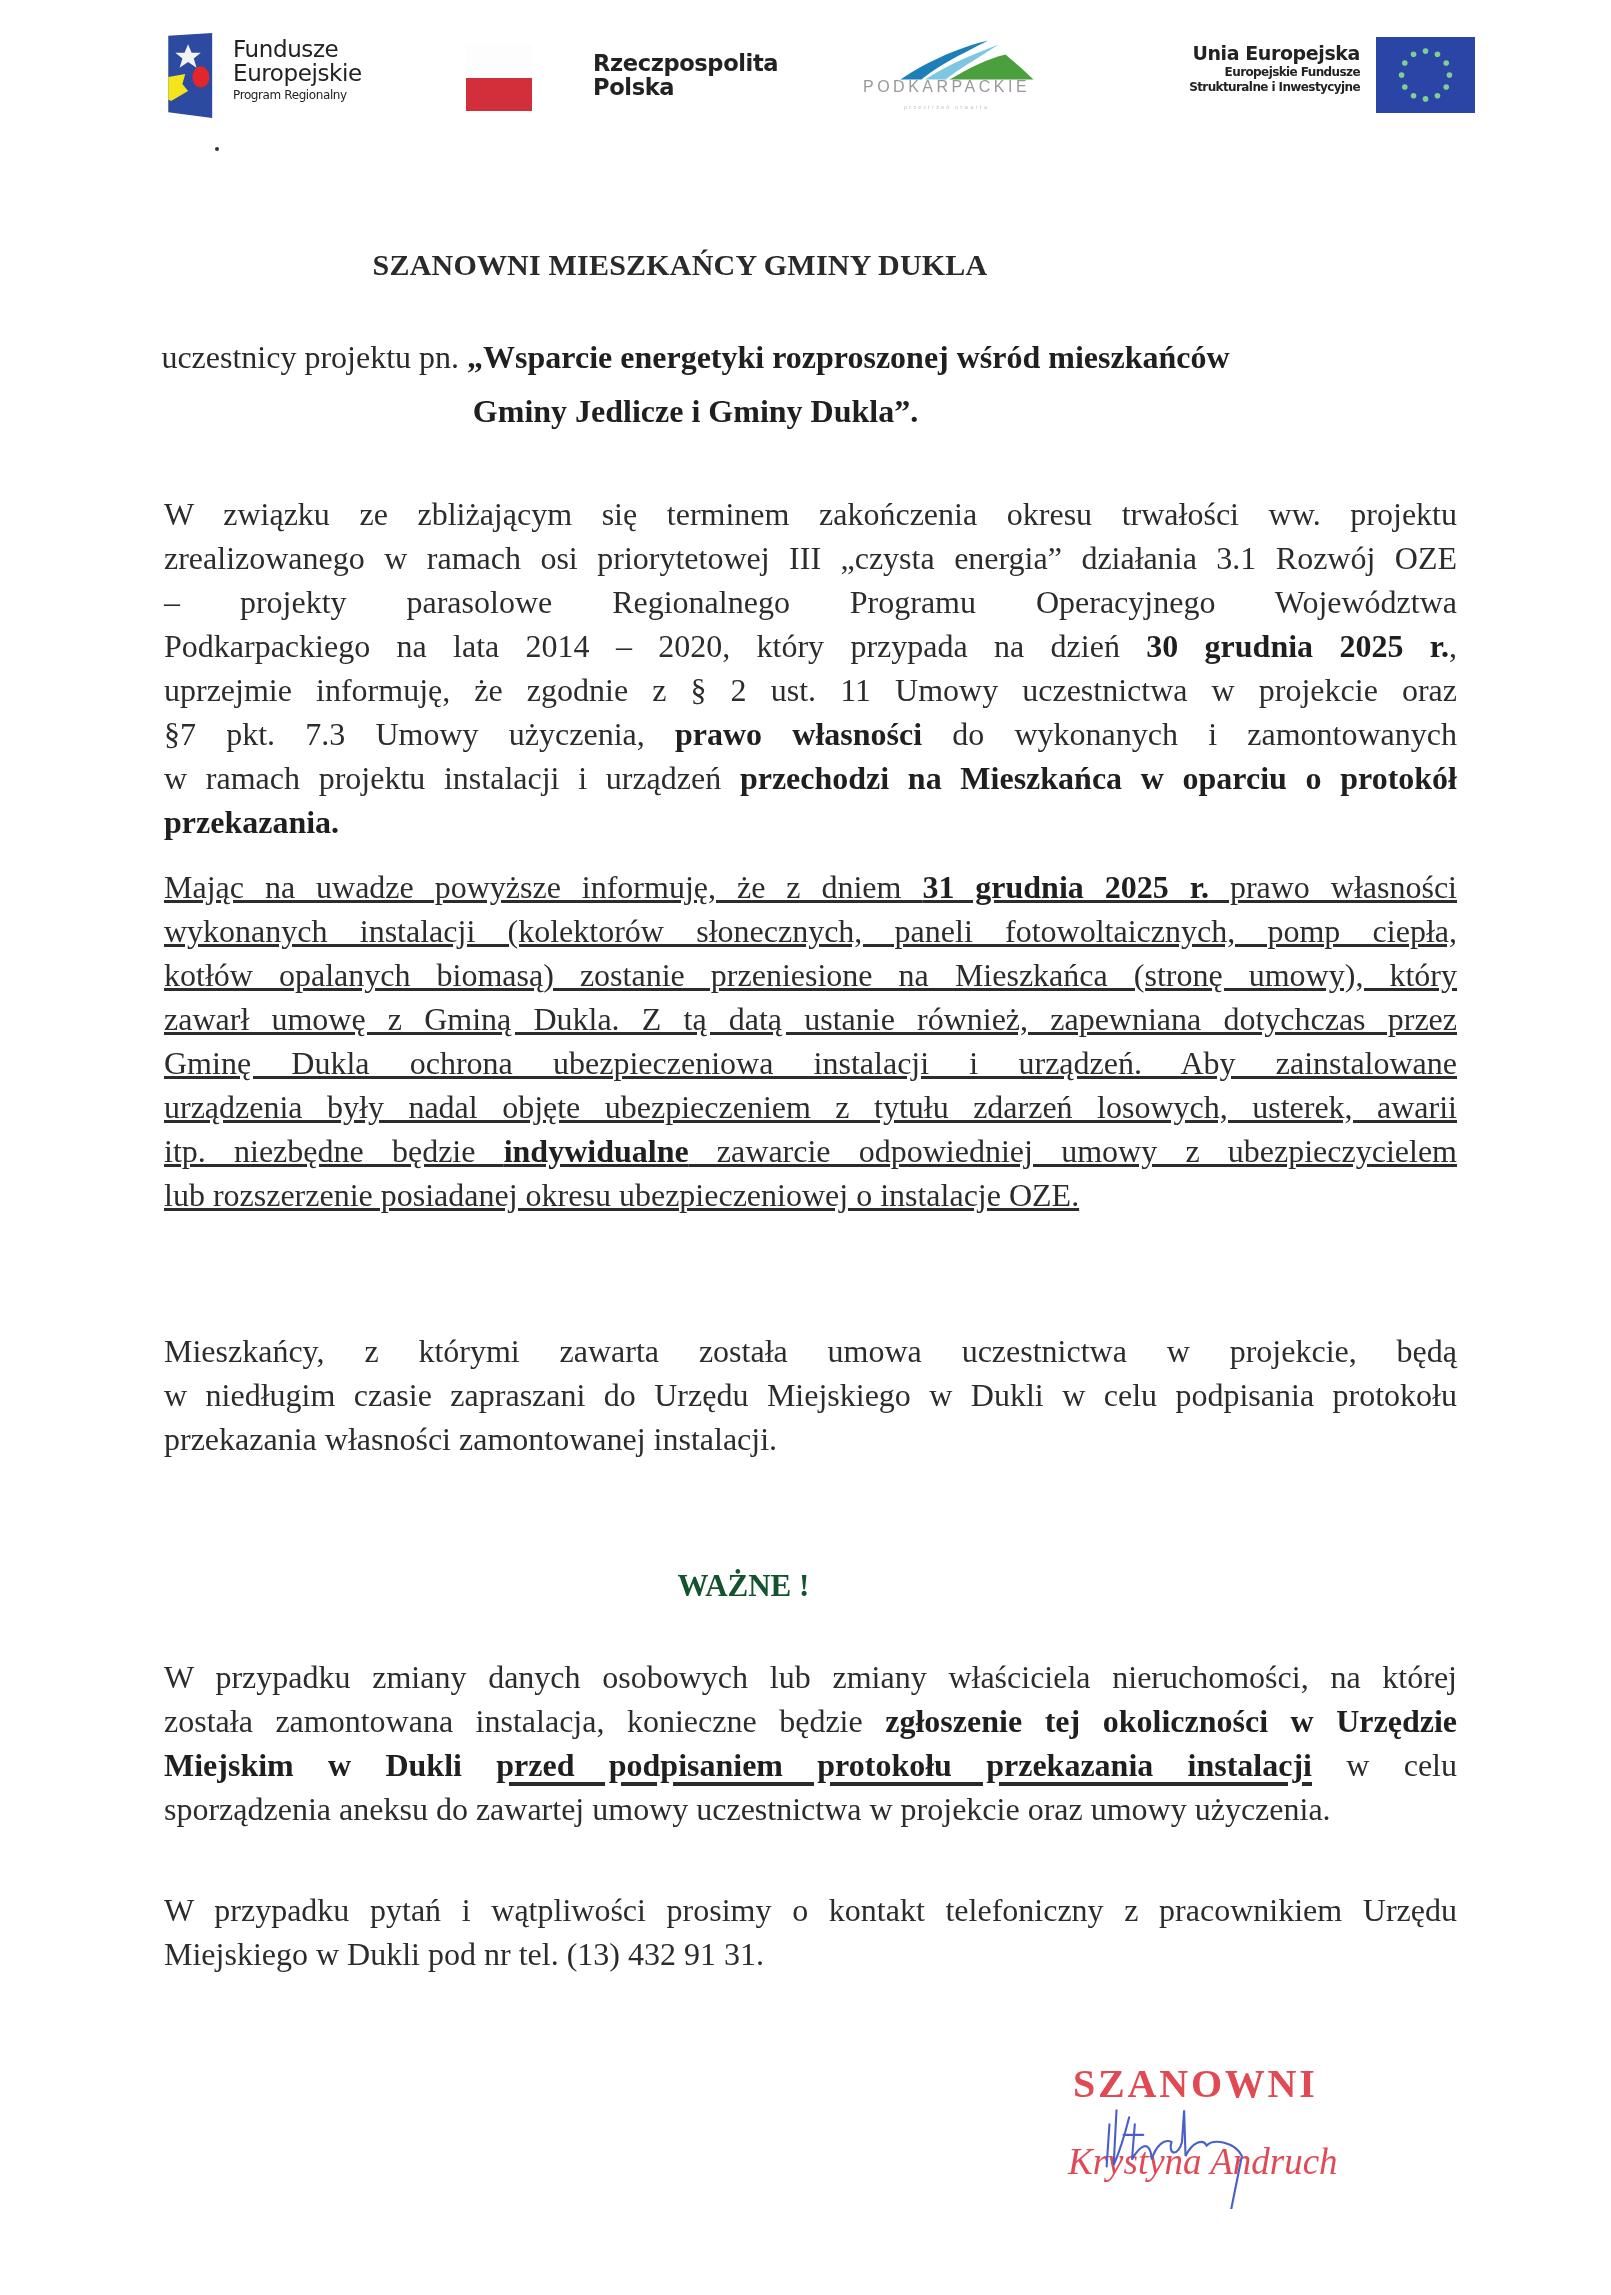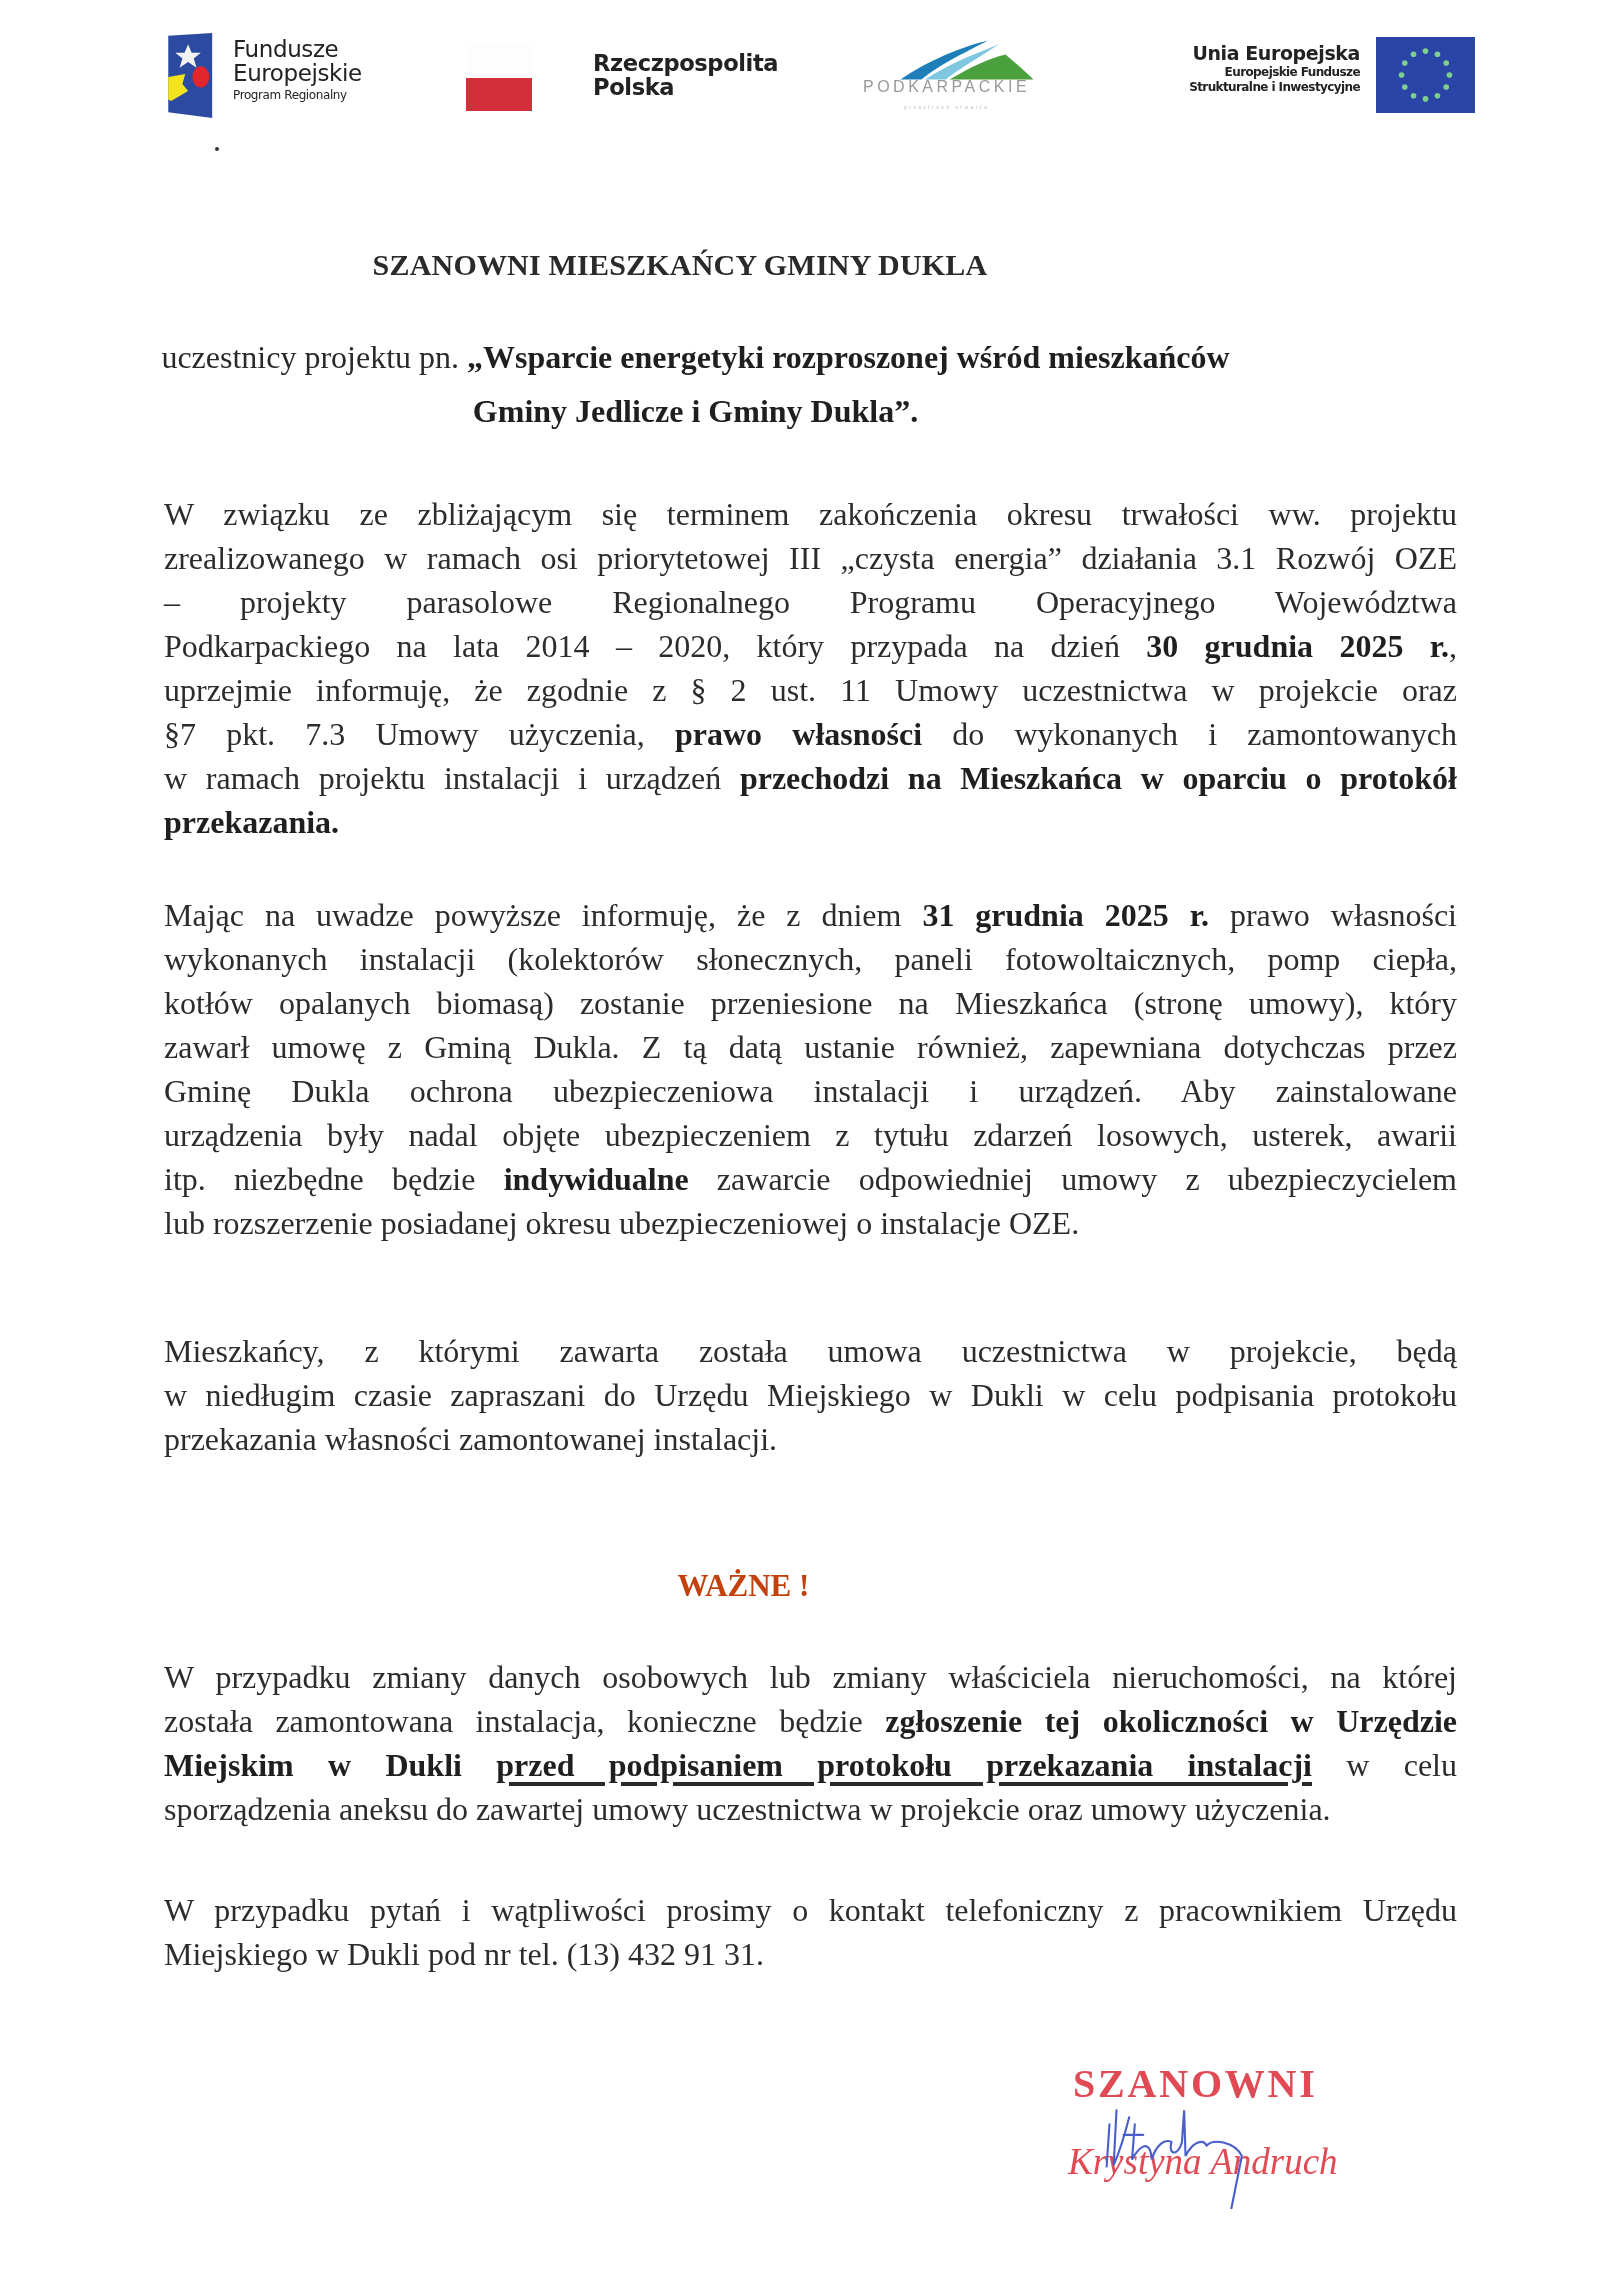--- a/index.html
+++ b/index.html
@@ -32,21 +32,21 @@
   .title { left:0; width:1360px; top:248px; text-align:center; font-weight:bold; font-size:30px; letter-spacing:0.2px; color:#2a2a2a; }
   .subtitle-line { left:0; width:1391px; text-align:center; font-size:32px; color:#2a2a2a; }
 
   
   .para { left:164px; width:1293px; font-size:32px; color:#2c2c2c; }
   .line { height:44px; line-height:44px; white-space:nowrap; text-align:justify; text-align-last:justify; }
   .line.last { text-align-last:left; }
   b { font-weight:bold; color:#1f1f1f; }
   .ul { text-decoration:underline; text-decoration-thickness:3.5px; text-underline-offset:5.6px; text-decoration-color:#2a2a2a; }
 
-  .wazne { left:0; width:1487px; top:1568px; text-align:center; font-weight:bold; font-size:31px; color:#c2410c; }
+  .wazne { left:0; width:1487px; top:1568px; text-align:center; font-weight:bold; font-size:31px; color:#14532d; }
 
   
   .sig-title { left:1073px; top:2060px; font-family:"Liberation Serif", serif; font-weight:bold; font-size:40px; letter-spacing:2.8px; color:#e04a55; }
   .sig-name { left:1068px; top:2140px; font-family:"Liberation Serif", serif; font-style:italic; font-size:37px; color:#e04a55; }
   .sig-scribble { left:1101px; top:2103px; width:162px; height:106px; }
 </style>
 </head>
 <body>
 
 <div class="abs logo-fe-mark">
@@ -117,21 +117,21 @@
 <div class="abs para" style="top:492px;">
     <div class="line"><span>W związku ze zbliżającym się terminem zakończenia okresu trwałości ww. projektu</span></div>
     <div class="line"><span>zrealizowanego w ramach osi priorytetowej III „czysta energia” działania 3.1 Rozwój OZE</span></div>
     <div class="line"><span>– projekty parasolowe Regionalnego Programu Operacyjnego Województwa</span></div>
     <div class="line"><span>Podkarpackiego na lata 2014 – 2020, który przypada na dzień </span><b>30 grudnia 2025 r.</b><span>,</span></div>
     <div class="line"><span>uprzejmie informuję, że zgodnie z § 2 ust. 11 Umowy uczestnictwa w projekcie oraz</span></div>
     <div class="line"><span>§7 pkt. 7.3 Umowy użyczenia, </span><b>prawo własności</b><span> do wykonanych i zamontowanych</span></div>
     <div class="line"><span>w ramach projektu instalacji i urządzeń </span><b>przechodzi na Mieszkańca w oparciu o protokół</b></div>
     <div class="line last"><b>przekazania.</b></div>
   </div>
-<div class="abs para" style="top:893px;">
+<div class="abs para" style="top:865px;text-decoration:underline;">
     <div class="line"><span>Mając na uwadze powyższe informuję, że z dniem </span><b>31 grudnia 2025 r.</b><span> prawo własności</span></div>
     <div class="line"><span>wykonanych instalacji (kolektorów słonecznych, paneli fotowoltaicznych, pomp ciepła,</span></div>
     <div class="line"><span>kotłów opalanych biomasą) zostanie przeniesione na Mieszkańca (stronę umowy), który</span></div>
     <div class="line"><span>zawarł umowę z Gminą Dukla. Z tą datą ustanie również, zapewniana dotychczas przez</span></div>
     <div class="line"><span>Gminę Dukla ochrona ubezpieczeniowa instalacji i urządzeń. Aby zainstalowane</span></div>
     <div class="line"><span>urządzenia były nadal objęte ubezpieczeniem z tytułu zdarzeń losowych, usterek, awarii</span></div>
     <div class="line"><span>itp. niezbędne będzie </span><b>indywidualne</b><span> zawarcie odpowiedniej umowy z ubezpieczycielem</span></div>
     <div class="line last"><span>lub rozszerzenie posiadanej okresu ubezpieczeniowej o instalacje OZE.</span></div>
   </div>
 <div class="abs para" style="top:1329px;">

